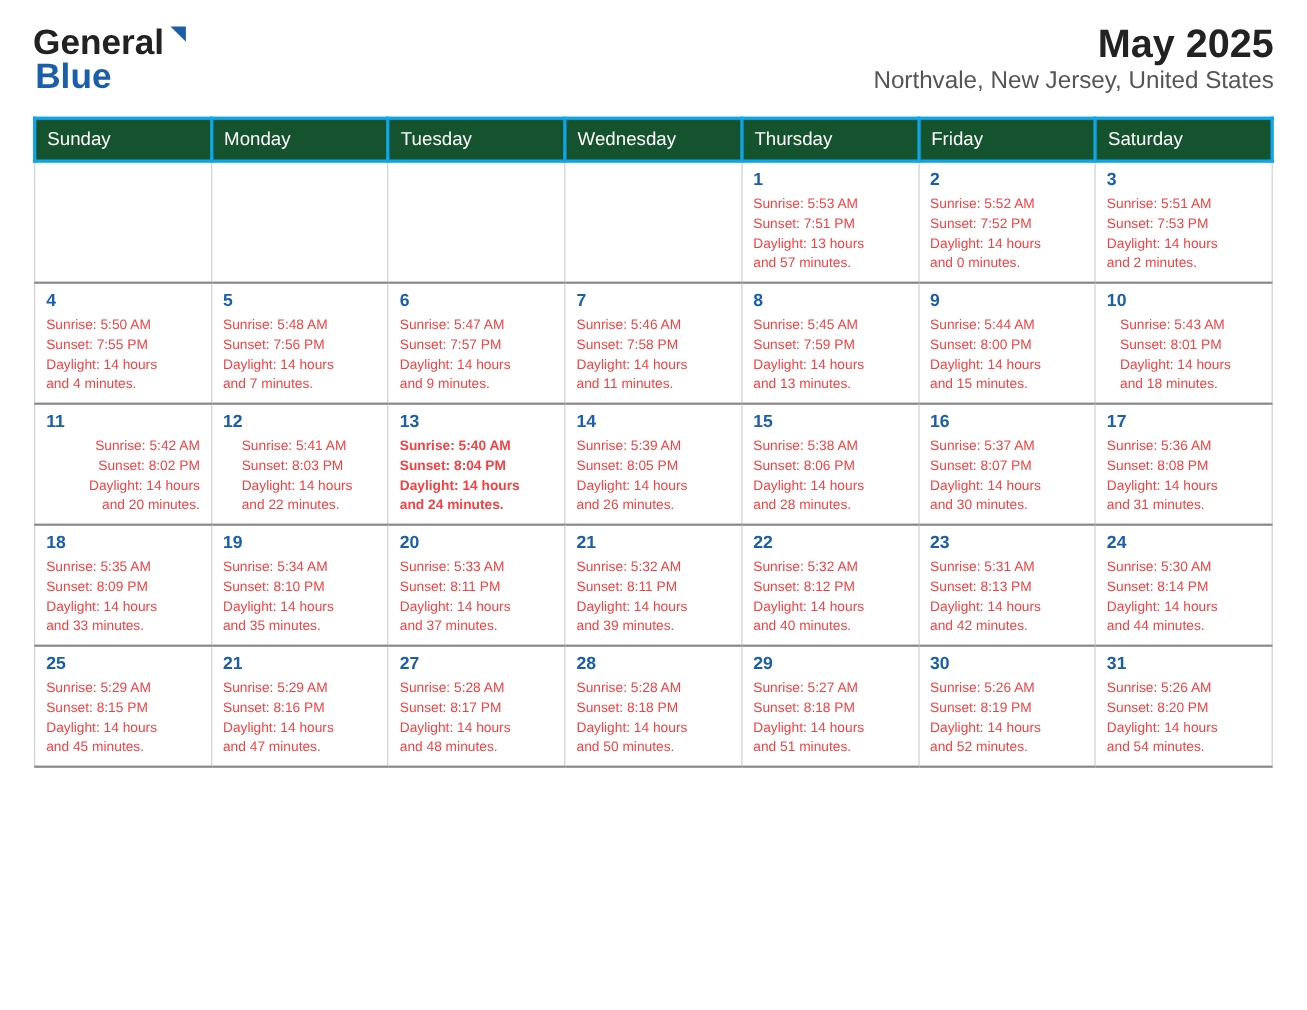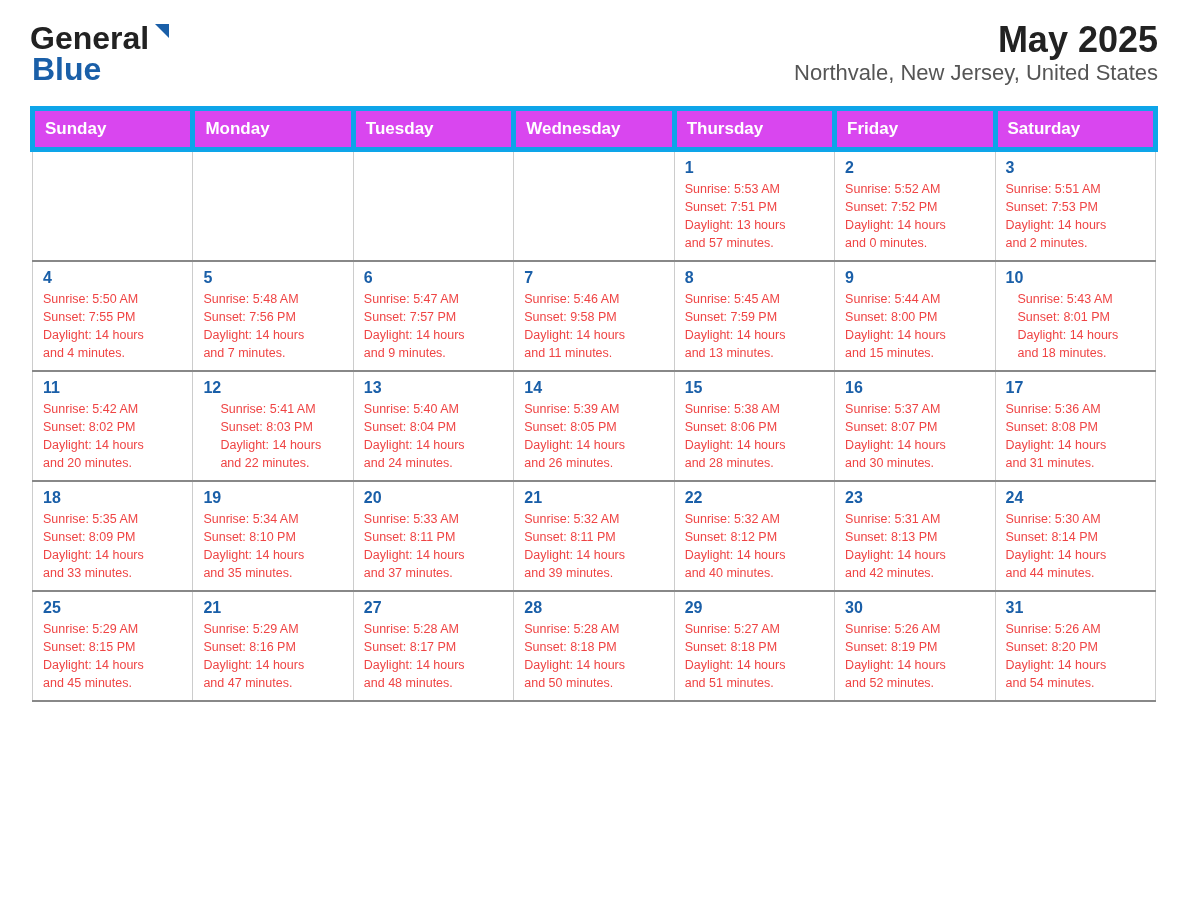--- a/index.html
+++ b/index.html
@@ -34,27 +34,27 @@
     .location {
       font-size: 22px;
       color: #555;
     }
     .calendar {
       width: 100%;
       border-collapse: collapse;
       border: 1.5px solid #aaa;
     }
     .calendar th {
-      background: #d946ef;
+      background: #14532d;
       color: #fff;
       font-size: 17px;
-      font-weight: bold;
+      font-weight: normal;
       padding: 8px 10px;
       text-align: left;
-      border: 5px solid #0ea5e9;
+      border: 3px solid #0ea5e9;
     }
     .calendar td {
       vertical-align: top;
       padding: 7px 10px;
       border: 1px solid #ccc;
       width: 14.28%;
       height: 110px;
       font-size: 13.5px;
       color: #222;
       border-bottom: 2px solid #888;
@@ -151,21 +151,21 @@
         <td>
           <div class="day-number">6</div>
           <div class="day-info" style="white-space: pre-line;">Sunrise: 5:47 AM
 Sunset: 7:57 PM
 Daylight: 14 hours
 and 9 minutes.</div>
         </td>
         <td>
           <div class="day-number">7</div>
           <div class="day-info" style="white-space: pre-line;">Sunrise: 5:46 AM
-Sunset: 9:58 PM
+Sunset: 7:58 PM
 Daylight: 14 hours
 and 11 minutes.</div>
         </td>
         <td>
           <div class="day-number">8</div>
           <div class="day-info" style="white-space: pre-line;">Sunrise: 5:45 AM
 Sunset: 7:59 PM
 Daylight: 14 hours
 and 13 minutes.</div>
         </td>
@@ -180,35 +180,35 @@
           <div class="day-number">10</div>
           <div class="day-info" style="white-space: pre-line; margin-left: 12px;">Sunrise: 5:43 AM
 Sunset: 8:01 PM
 Daylight: 14 hours
 and 18 minutes.</div>
         </td>
       </tr>
       <tr>
         <td>
           <div class="day-number">11</div>
-          <div class="day-info" style="white-space: pre-line;">Sunrise: 5:42 AM
+          <div class="day-info" style="white-space: pre-line; text-align: right;">Sunrise: 5:42 AM
 Sunset: 8:02 PM
 Daylight: 14 hours
 and 20 minutes.</div>
         </td>
         <td>
           <div class="day-number">12</div>
           <div class="day-info" style="white-space: pre-line; margin-left: 17px;">Sunrise: 5:41 AM
 Sunset: 8:03 PM
 Daylight: 14 hours
 and 22 minutes.</div>
         </td>
         <td>
           <div class="day-number">13</div>
-          <div class="day-info" style="white-space: pre-line;">Sunrise: 5:40 AM
+          <div class="day-info" style="white-space: pre-line; font-weight: bold;">Sunrise: 5:40 AM
 Sunset: 8:04 PM
 Daylight: 14 hours
 and 24 minutes.</div>
         </td>
         <td>
           <div class="day-number">14</div>
           <div class="day-info" style="white-space: pre-line;">Sunrise: 5:39 AM
 Sunset: 8:05 PM
 Daylight: 14 hours
 and 26 minutes.</div>

